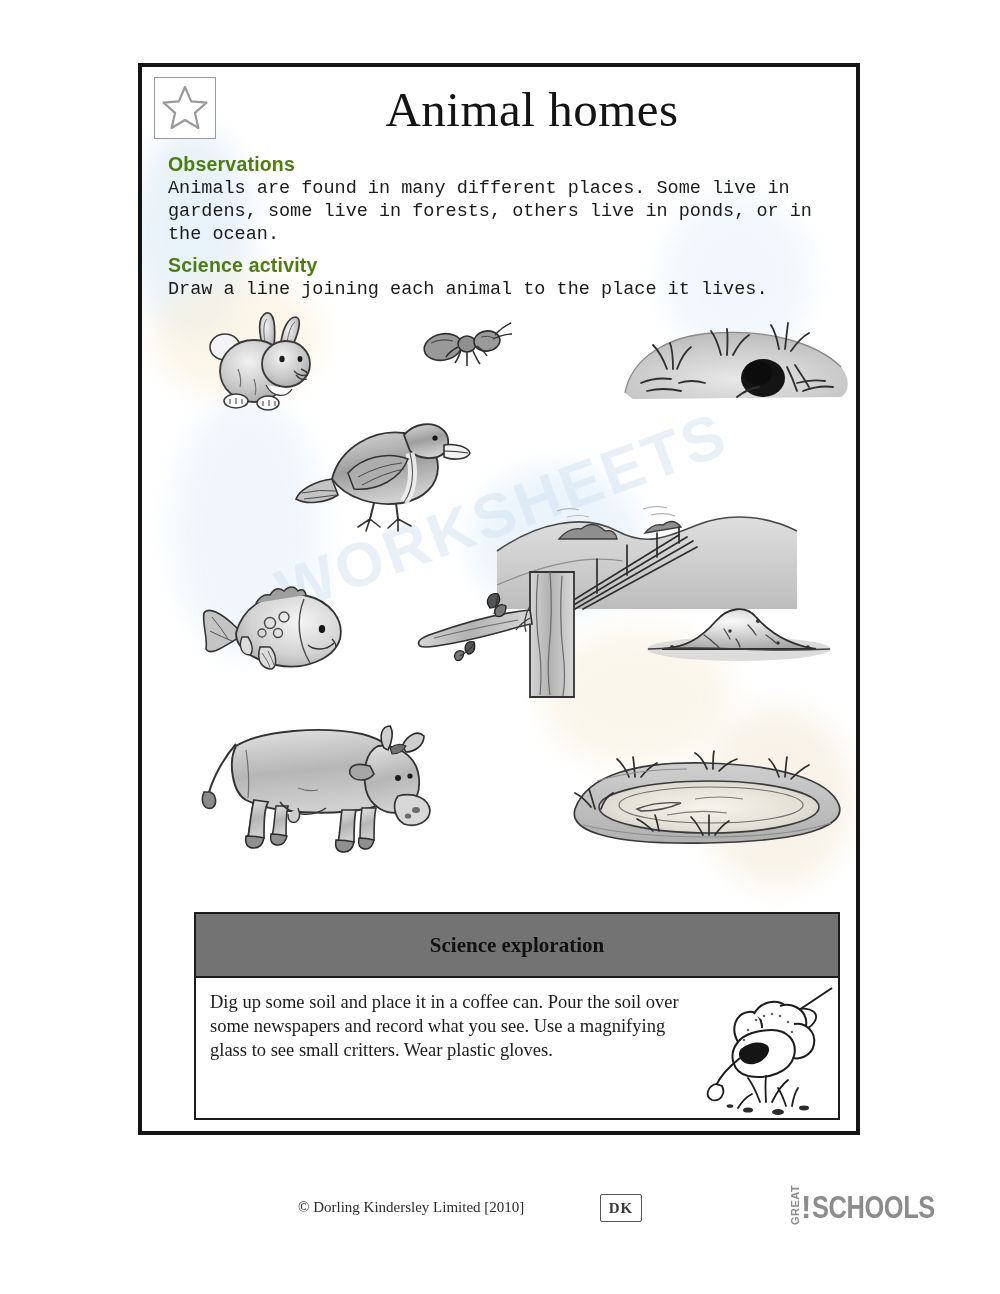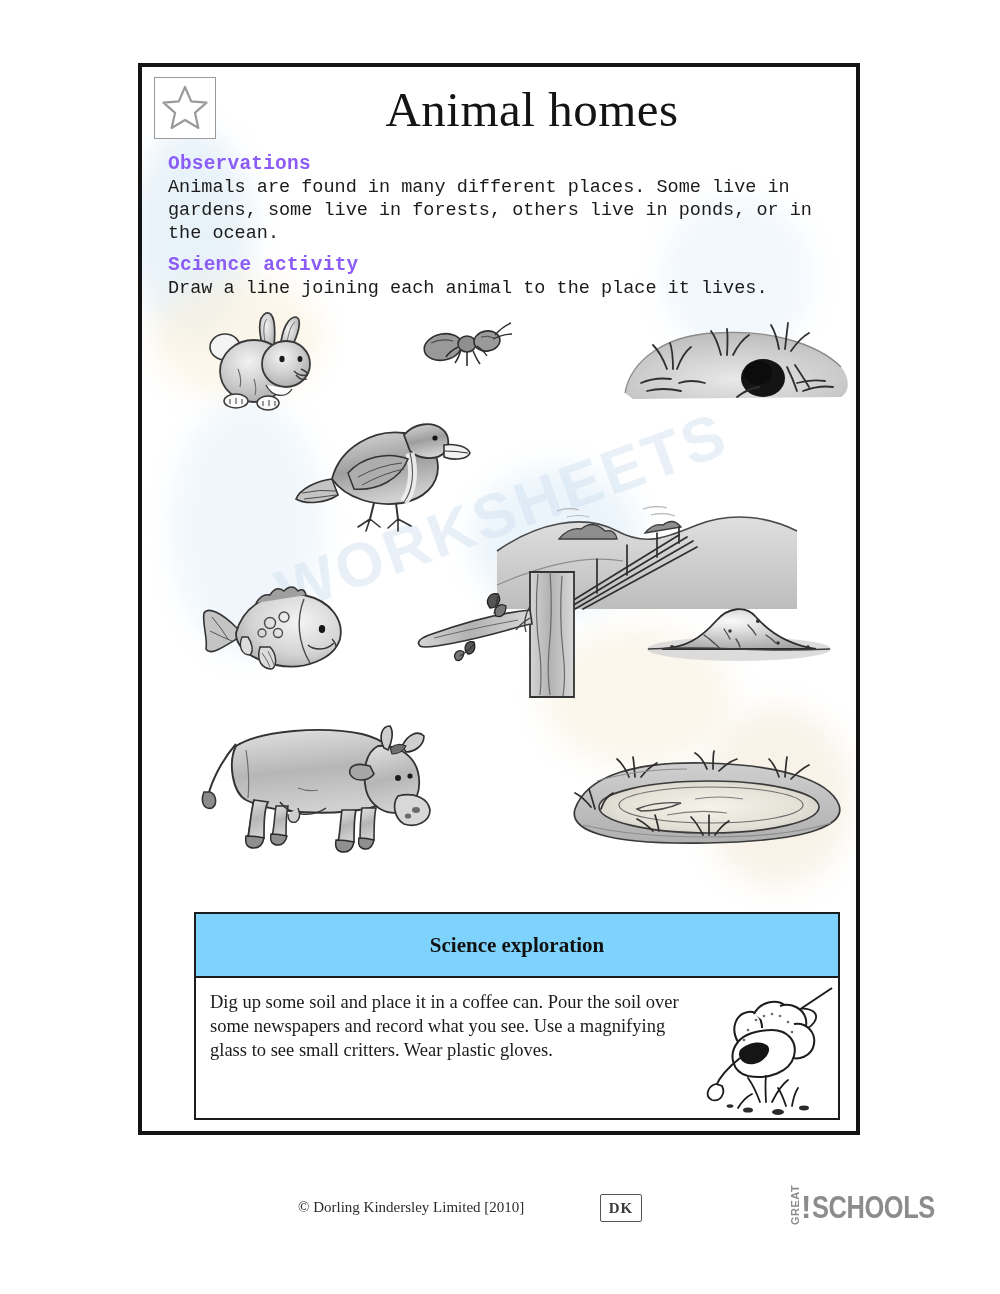--- a/index.html
+++ b/index.html
@@ -87,24 +87,24 @@
   }
 
   
   .section {
     position: absolute;
     left: 26px;
     width: 660px;
     z-index: 3;
   }
   .section-head {
-    font-family: Liberation Mono, monospace;
+    font-family: Liberation Sans, sans-serif;
     font-weight: 700;
     font-size: 19.5px;
-    color: #8b5cf6;
+    color: #4d7c0f;
     letter-spacing: .2px;
     margin-bottom: 1px;
   }
   .section-body {
     font-family: Liberation Mono, monospace;
     font-size: 18.5px;
     line-height: 23px;
     color: #1b1b1b;
   }
   #observations-section { top: 86px; }
@@ -130,21 +130,21 @@
     left: 52px;
     top: 845px;
     width: 646px;
     border: 2px solid #1c1c1c;
     box-sizing: border-box;
     background: #ffffff;
     z-index: 4;
   }
   #exploration-header {
     height: 62px;
-    background: #7dd3fc;
+    background: #737373;
     border-bottom: 2px solid #1c1c1c;
     display: flex;
     align-items: center;
     justify-content: center;
     font-family: "Liberation Serif", serif;
     font-weight: 700;
     font-size: 21px;
     color: #111;
   }
   #exploration-body {

